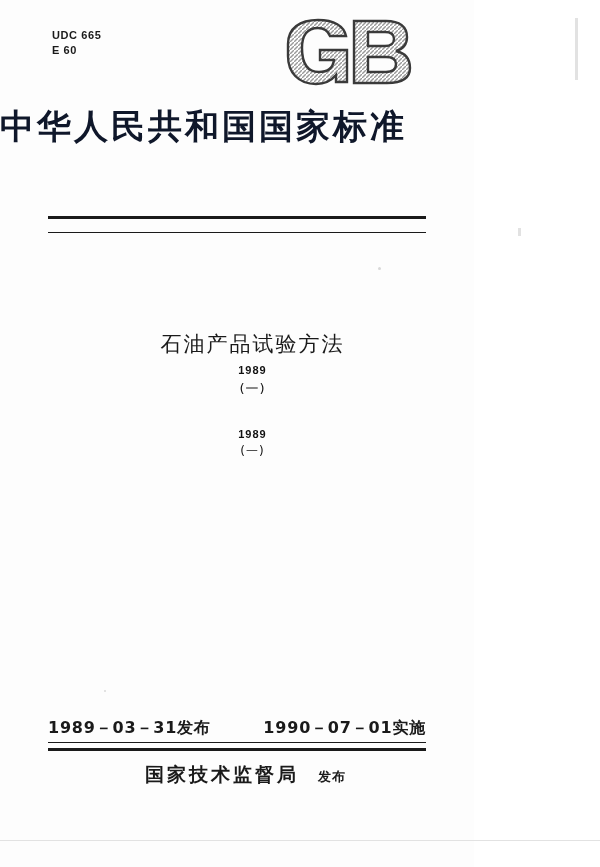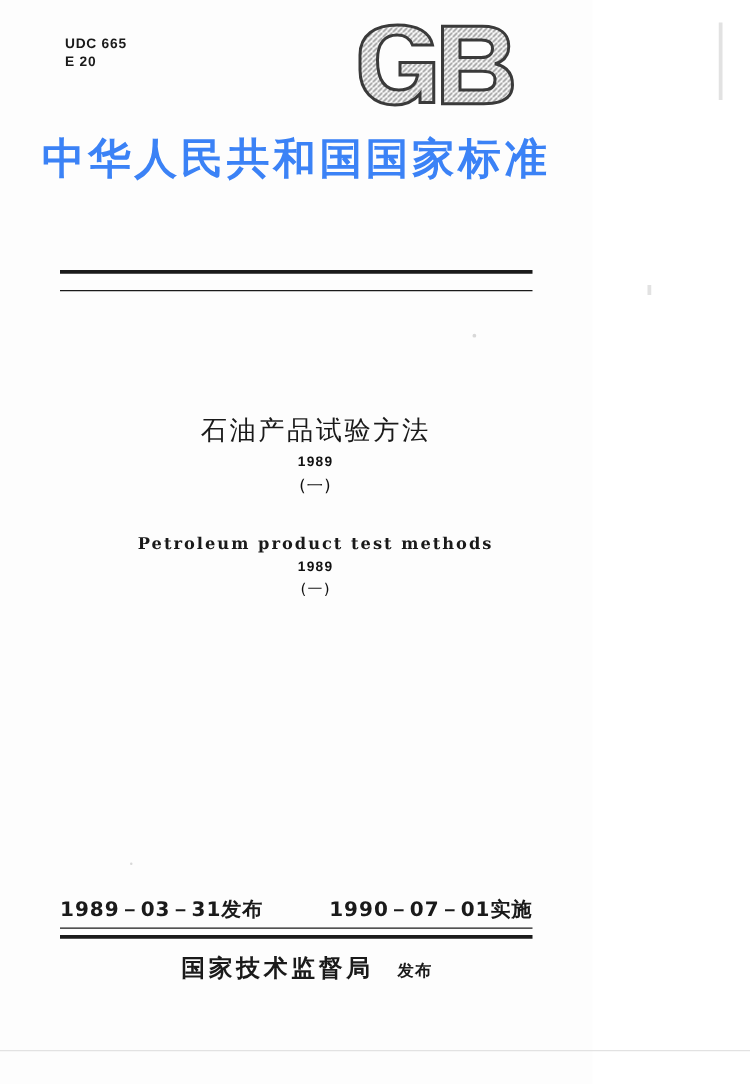--- a/index.html
+++ b/index.html
@@ -41,26 +41,26 @@
     width: 130px;
     height: 72px;
   }
 
   
   .cn-standard-title {
     position: absolute;
     left: 0;
     right: 0;
     top: 104px;
-    text-align: center;
+    text-align: left;
     font-family: "DejaVu Sans", sans-serif;
     font-size: 34px;
     font-weight: bold;
     letter-spacing: 3px;
-    color: #3b82f6;
+    color: #0f172a;
   }
 
   
   .rule-thick {
     position: absolute;
     left: 48px;
     right: 48px;
     top: 216px;
     height: 3px;
     background: #1a1a1a;
@@ -194,21 +194,21 @@
     background: #e2e2e2;
   }
 </style>
 </head>
 <body>
 
 <div class="page">
 
   <div class="udc-block">
     <div>UDC 665</div>
-    <div>E 20</div>
+    <div>E 60</div>
   </div>
 
   <div class="gb-logo">
     <svg viewBox="0 0 130 72" width="130" height="72" aria-hidden="true">
       <defs>
         <pattern id="hatch" width="4" height="4" patternUnits="userSpaceOnUse">
           <rect width="4" height="4" fill="#ffffff"></rect>
           <path d="M0,4 L4,0" stroke="#9a9a9a" stroke-width="1.4"></path>
         </pattern>
       </defs>
@@ -225,21 +225,20 @@
 
   <div class="cn-standard-title">中华人民共和国国家标准</div>
 
   <div class="rule-thick"></div>
   <div class="rule-thin"></div>
 
   <div class="title-block">
     <div class="cn-doc-title">石油产品试验方法</div>
     <div class="cn-doc-year">1989</div>
     <div class="cn-doc-part">(一)</div>
-    <div class="en-doc-title">Petroleum product test methods</div>
     <div class="en-doc-year">1989</div>
     <div class="en-doc-part">(一)</div>
   </div>
 
   <div class="footer-dates">
     <span class="date-cn">1989－03－31发布</span>
     <span class="date-cn">1990－07－01实施</span>
   </div>
 
   <div class="rule-footer-thin"></div>

